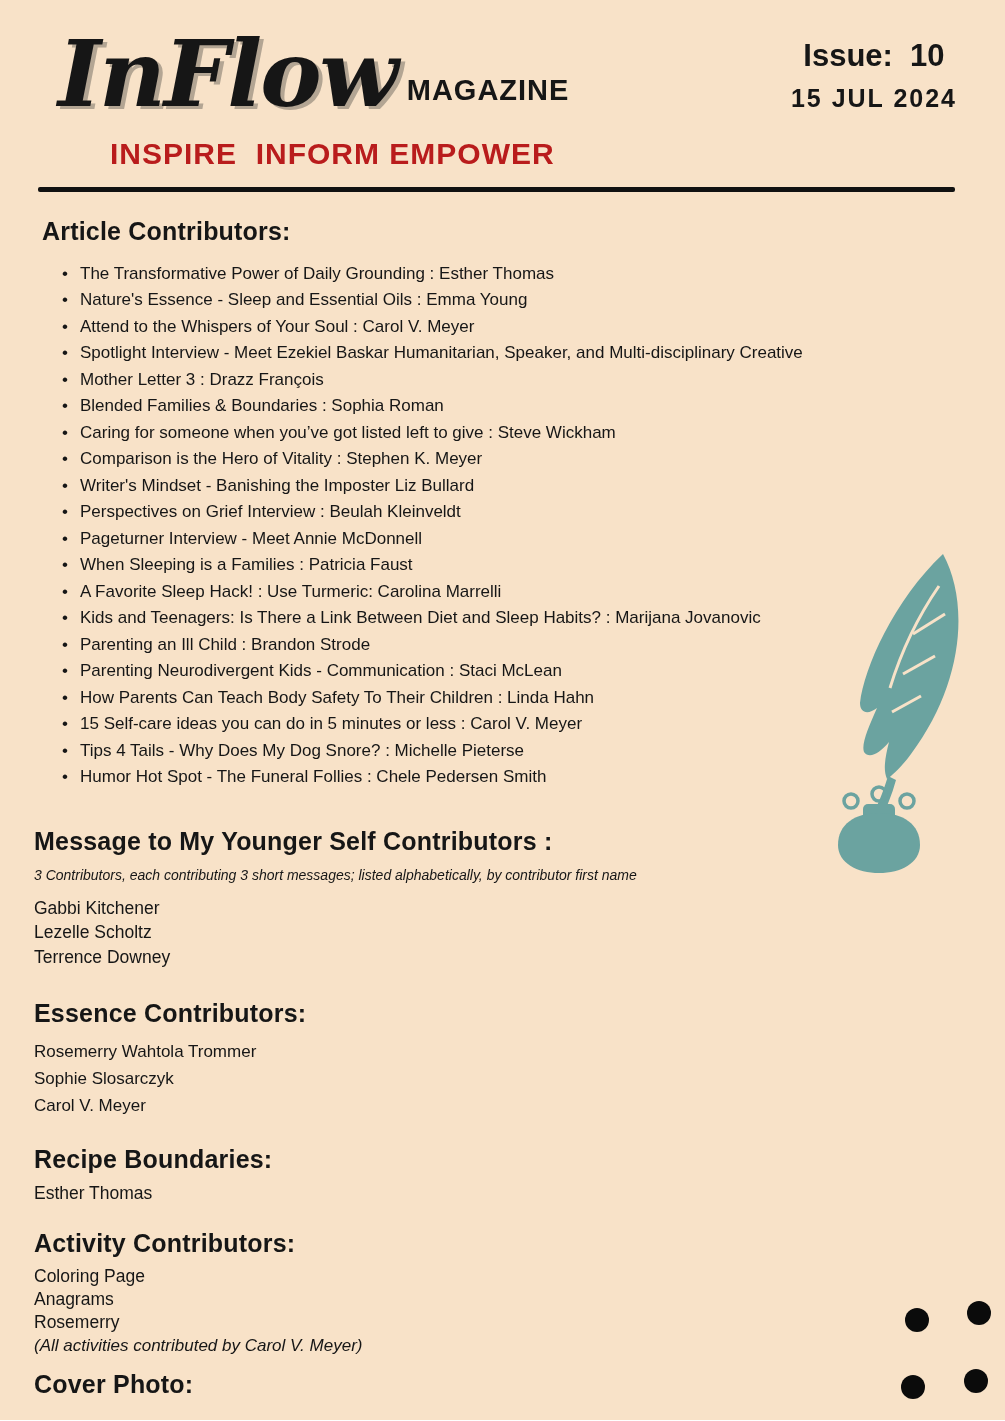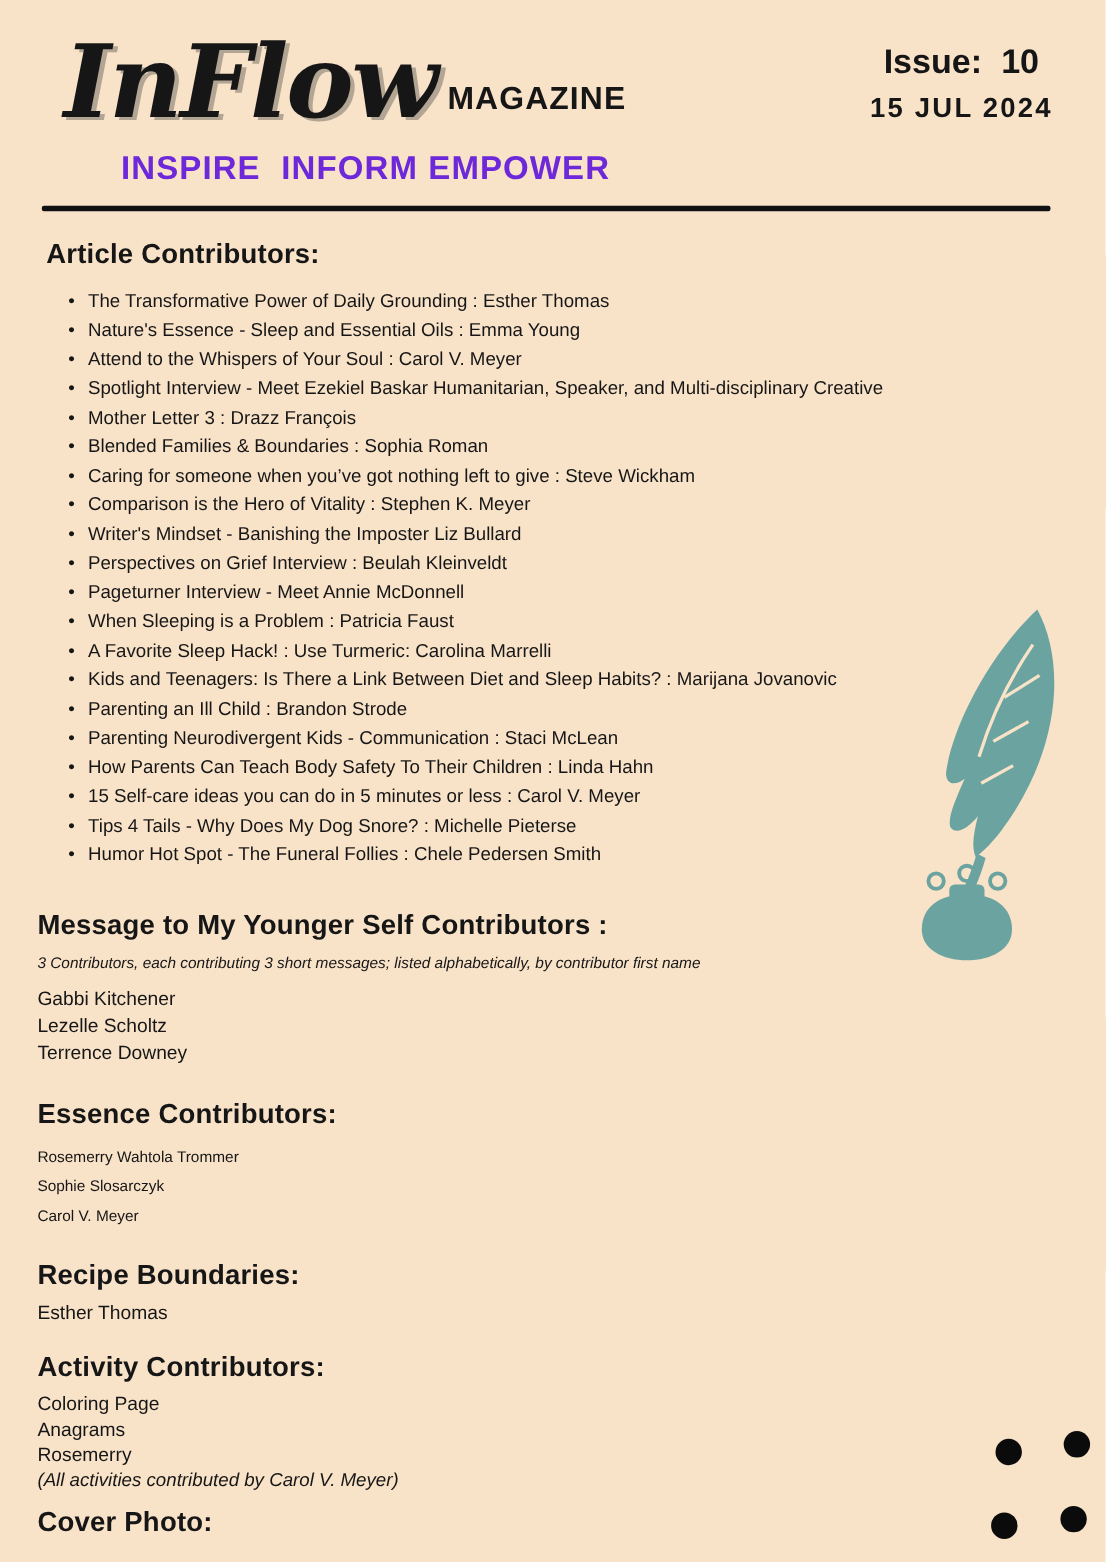--- a/index.html
+++ b/index.html
@@ -31,41 +31,41 @@
   }
   .magazine-label{
     font-weight:700;font-size:29px;letter-spacing:1px;
     margin:0 0 16px 10px;
   }
   .issue-block{text-align:center;margin-top:12px;}
   .issue-label{font-weight:700;font-size:31px;white-space:pre-wrap;}
   .issue-date{font-weight:700;font-size:25px;letter-spacing:2px;margin-top:10px;}
   .tagline{
     font-weight:700;font-size:30px;letter-spacing:1px;
-    margin:14px 0 0 52px;white-space:pre-wrap;color:#6d28d9;
+    margin:14px 0 0 52px;white-space:pre-wrap;color:#b91c1c;
   }
   .divider{height:5px;background:var(--divider);margin:16px 50px 0 38px;border-radius:2px;}
   
   .content{padding:0 40px;position:relative;z-index:2;}
   .section-heading{font-weight:700;font-size:25px;letter-spacing:.2px;}
   .h-article{margin-top:25px;padding-left:2px;}
   .article-list{list-style:none;margin-top:15px;padding-left:22px;max-width:860px;}
   .article-list li{
     position:relative;font-size:17px;line-height:26.5px;padding-left:18px;
   }
   .article-list li::before{
     content:"•";position:absolute;left:0;top:0;font-size:17px;
   }
   .h-younger{margin-top:36px;margin-left:-6px;}
   .note{font-style:italic;font-size:14px;margin-top:11px;margin-left:-6px;}
   .name-list{margin-top:13px;margin-left:-6px;}
   .name-list div{font-size:17.5px;line-height:24.5px;}
   .h-poetry{margin-top:30px;margin-left:-6px;}
   .poetry-names{margin-top:10px;margin-left:-6px;}
-  .poetry-names div{font-size:14px;line-height:27px;}
+  .poetry-names div{font-size:17px;line-height:27px;}
   .h-recipe{margin-top:26px;margin-left:-6px;}
   .recipe-names{margin-top:7px;margin-left:-6px;}
   .recipe-names div{font-size:17.5px;line-height:24px;}
   .h-activity{margin-top:24px;margin-left:-6px;}
   .activity-list{margin-top:7px;margin-left:-6px;}
   .activity-list div{font-size:17.5px;line-height:23px;}
   .activity-note{font-style:italic;font-size:17px;line-height:23px;margin-left:-6px;}
   .h-cover{margin-top:13px;margin-left:-6px;}
   
   .quill-wrap{
@@ -102,26 +102,26 @@
   <div class="content">
 
     <h2 class="section-heading h-article">Article Contributors:</h2>
     <ul class="article-list">
       <li>The Transformative Power of Daily Grounding : Esther Thomas</li>
       <li>Nature's Essence - Sleep and Essential Oils : Emma Young</li>
       <li>Attend to the Whispers of Your Soul : Carol V. Meyer</li>
       <li>Spotlight Interview - Meet Ezekiel Baskar Humanitarian, Speaker, and Multi-disciplinary Creative</li>
       <li>Mother Letter 3 : Drazz François</li>
       <li>Blended Families &amp; Boundaries : Sophia Roman</li>
-      <li>Caring for someone when you’ve got nothing left to give : Steve Wickham</li>
+      <li>Caring for someone when you’ve got listed left to give : Steve Wickham</li>
       <li>Comparison is the Hero of Vitality : Stephen K. Meyer</li>
       <li>Writer's Mindset - Banishing the Imposter Liz Bullard</li>
       <li>Perspectives on Grief Interview : Beulah Kleinveldt</li>
       <li>Pageturner Interview - Meet Annie McDonnell</li>
-      <li>When Sleeping is a Problem : Patricia Faust</li>
+      <li>When Sleeping is a Families : Patricia Faust</li>
       <li>A Favorite Sleep Hack! : Use Turmeric: Carolina Marrelli</li>
       <li>Kids and Teenagers: Is There a Link Between Diet and Sleep Habits? : Marijana Jovanovic</li>
       <li>Parenting an Ill Child : Brandon Strode</li>
       <li>Parenting Neurodivergent Kids - Communication : Staci McLean</li>
       <li>How Parents Can Teach Body Safety To Their Children : Linda Hahn</li>
       <li>15 Self-care ideas you can do in 5 minutes or less : Carol V. Meyer</li>
       <li>Tips 4 Tails - Why Does My Dog Snore? : Michelle Pieterse</li>
       <li>Humor Hot Spot - The Funeral Follies : Chele Pedersen Smith</li>
     </ul>
 

